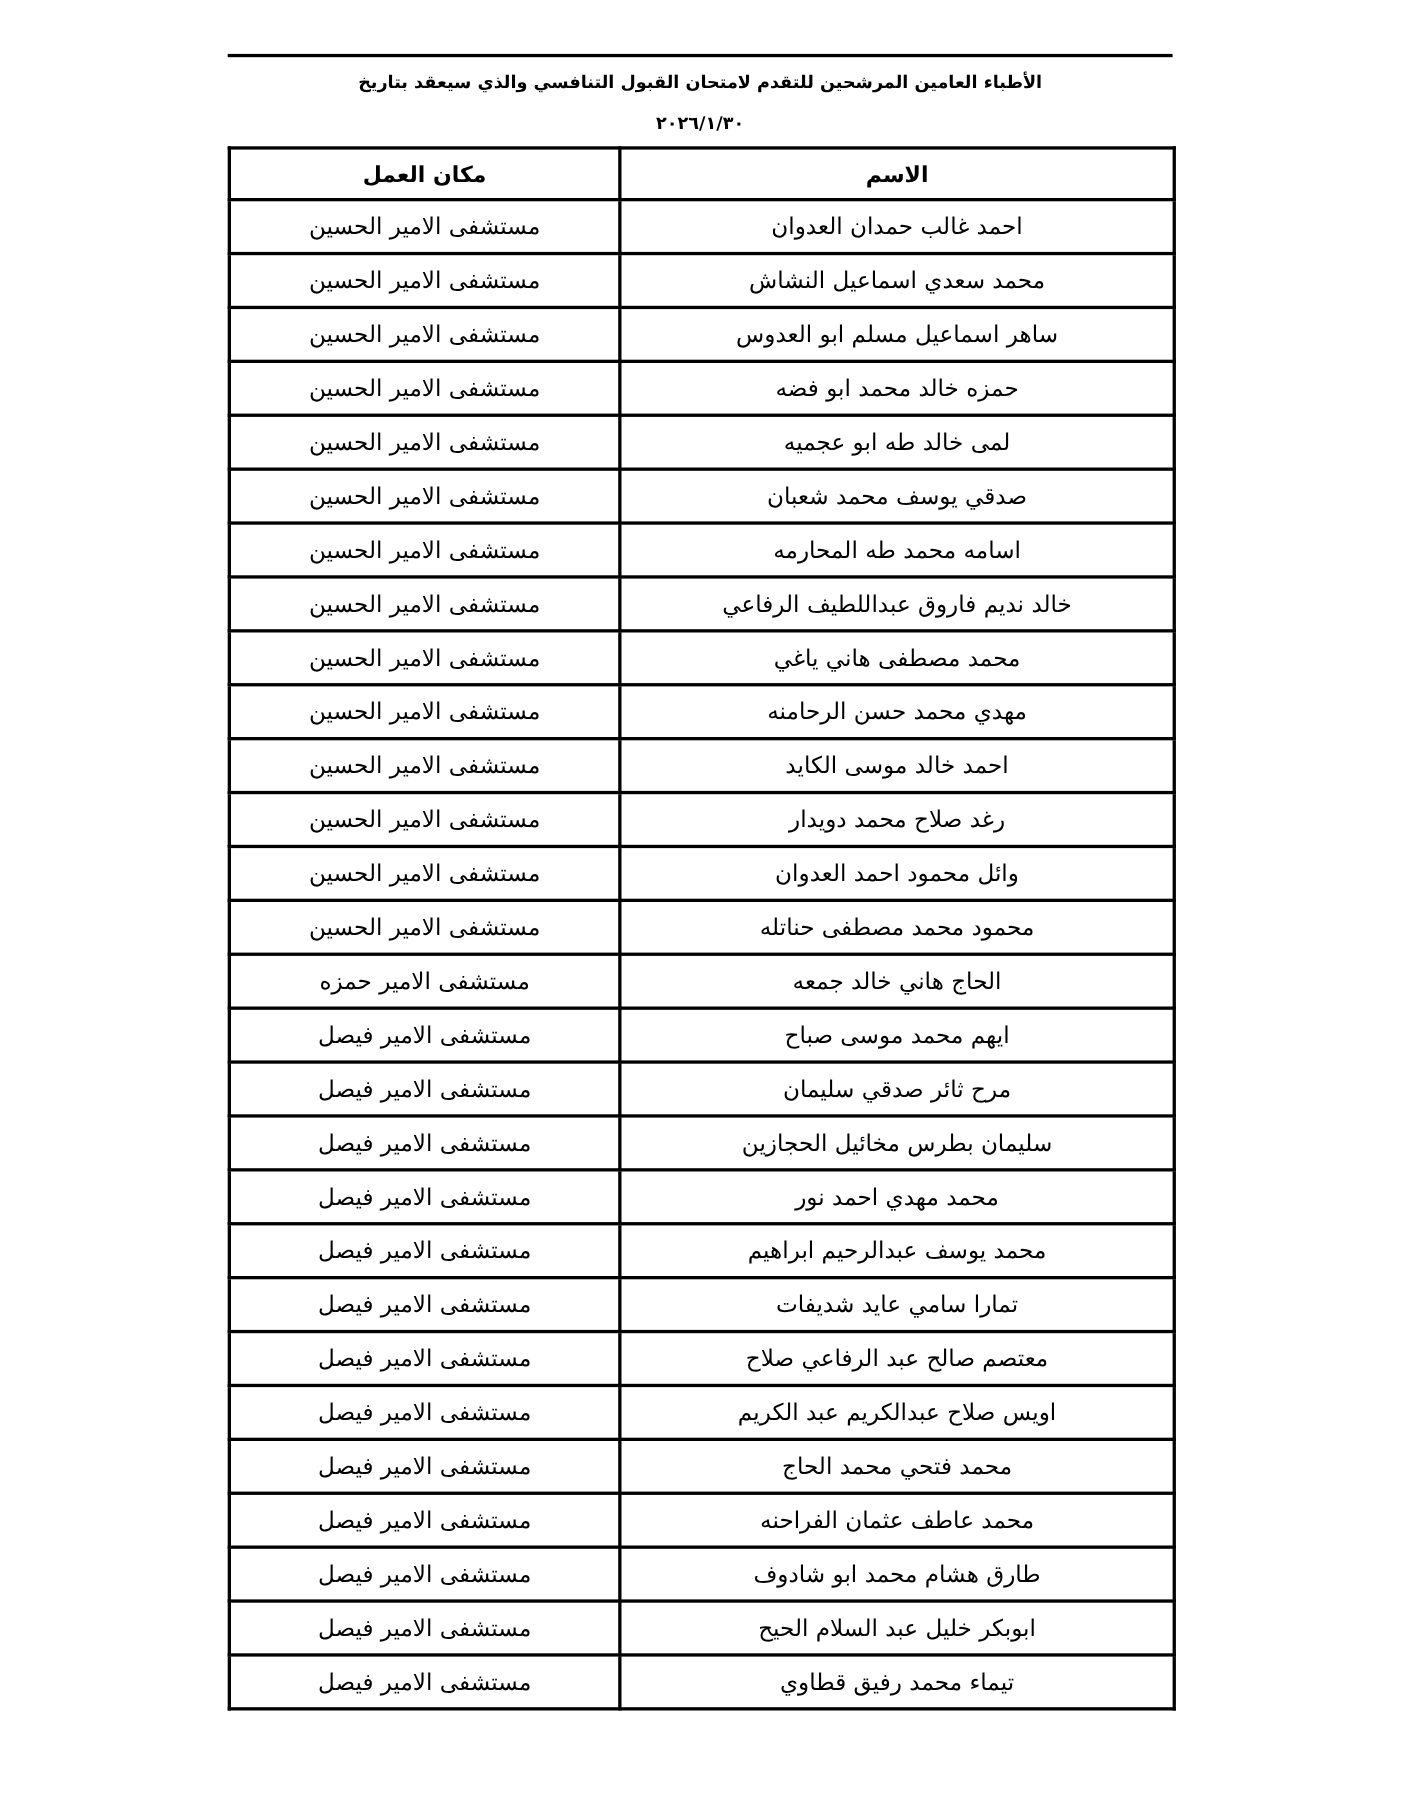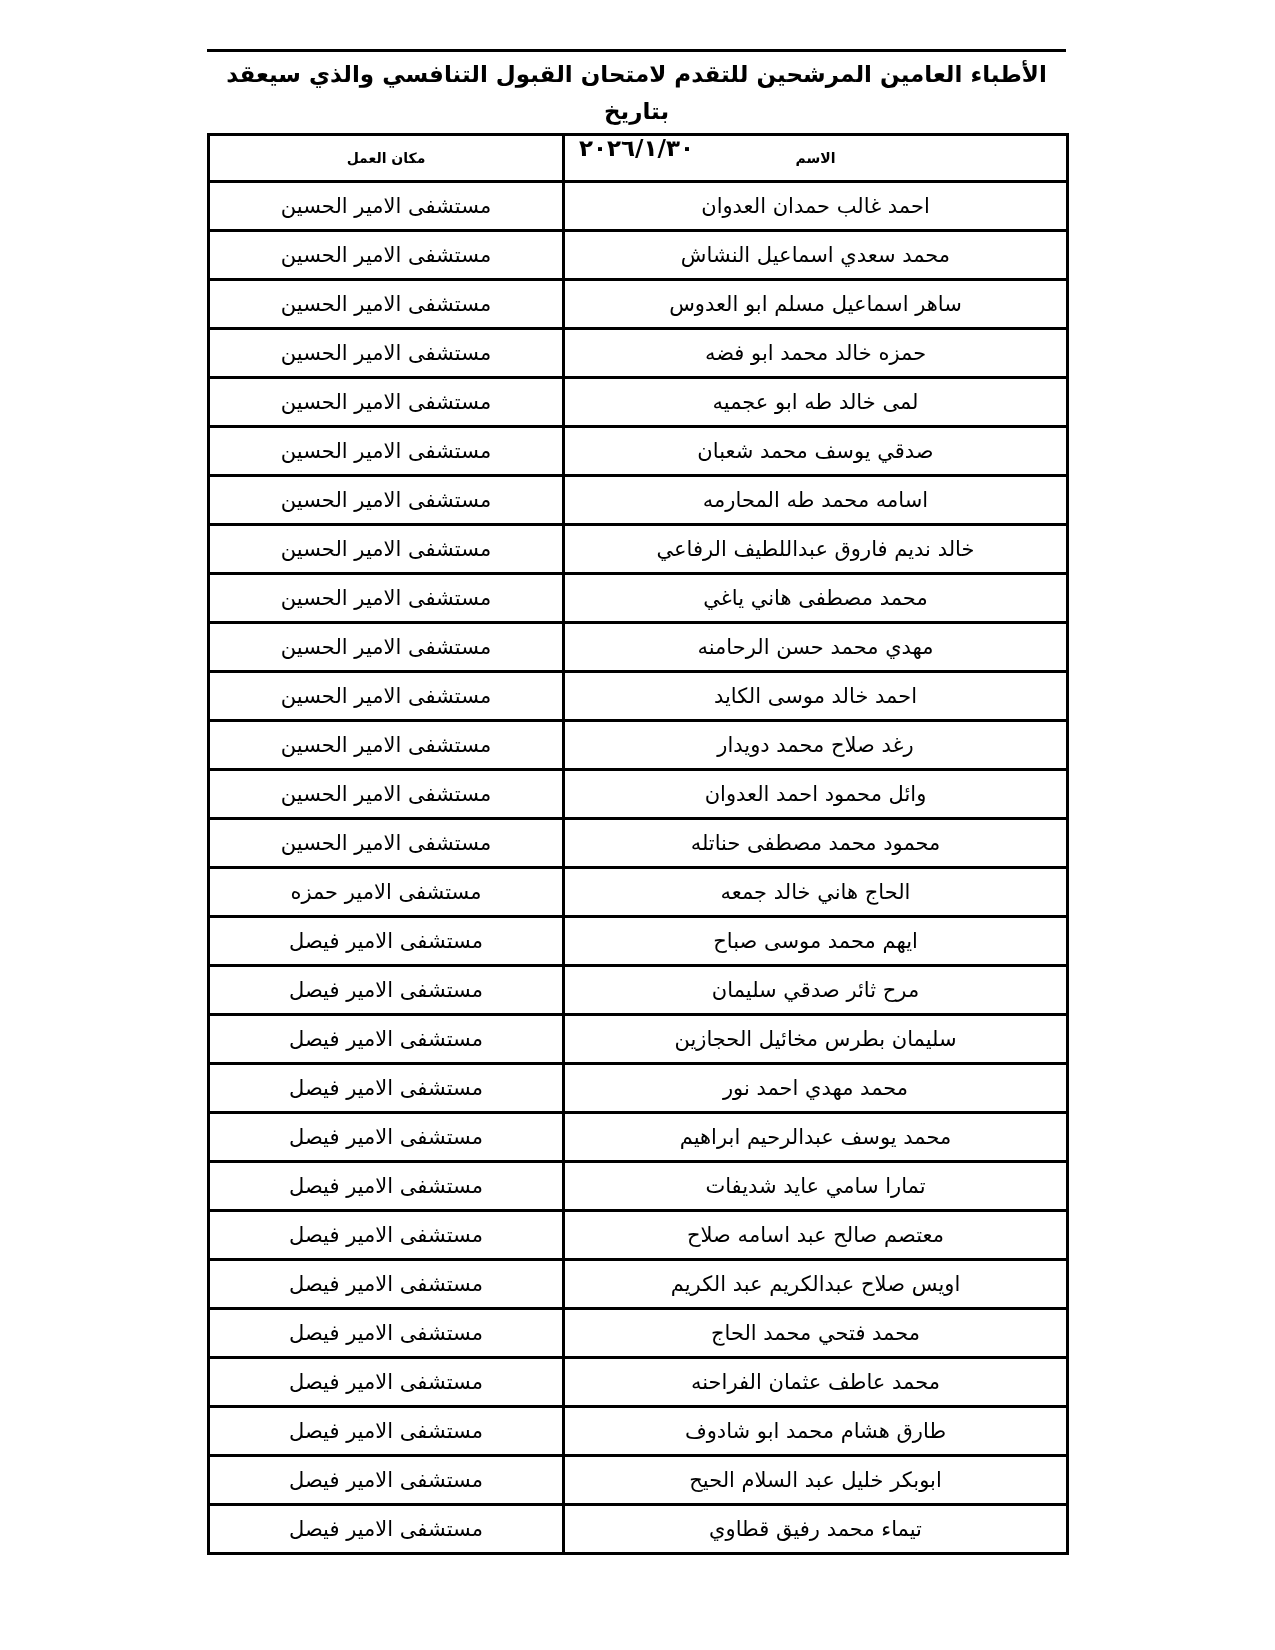--- a/index.html
+++ b/index.html
@@ -25,21 +25,21 @@
     background: #000000;
   }
   .title-block {
     position: absolute;
     left: 207px;
     top: 56px;
     width: 859px;
     direction: rtl;
     text-align: center;
     font-weight: bold;
-    font-size: 23px;
+    font-size: 16px;
     line-height: 37px;
   }
   .doc-table {
     position: absolute;
     left: 207px;
     top: 133px;
     width: 859px;
     border-collapse: collapse;
     direction: rtl;
     table-layout: fixed;
@@ -48,21 +48,21 @@
     border: 3px solid #000000;
     text-align: center;
     vertical-align: middle;
     padding: 0 6px;
     overflow: hidden;
   }
   .doc-table thead tr { height: 47px; }
   .doc-table tbody tr { height: 49px; }
   .doc-table th {
     font-weight: bold;
-    font-size: 14px;
+    font-size: 20px;
   }
   .doc-table td {
     font-weight: normal;
     font-size: 21px;
   }
   col.name-col { width: 504px; }
   col.work-col { width: 355px; }
 </style>
 </head>
 <body>
@@ -166,21 +166,21 @@
         </tr>
         <tr>
           <td>محمد يوسف عبدالرحيم ابراهيم</td>
           <td>مستشفى الامير فيصل</td>
         </tr>
         <tr>
           <td>تمارا سامي عايد شديفات</td>
           <td>مستشفى الامير فيصل</td>
         </tr>
         <tr>
-          <td>معتصم صالح عبد اسامه صلاح</td>
+          <td>معتصم صالح عبد الرفاعي صلاح</td>
           <td>مستشفى الامير فيصل</td>
         </tr>
         <tr>
           <td>اويس صلاح عبدالكريم عبد الكريم</td>
           <td>مستشفى الامير فيصل</td>
         </tr>
         <tr>
           <td>محمد فتحي محمد الحاج</td>
           <td>مستشفى الامير فيصل</td>
         </tr>

